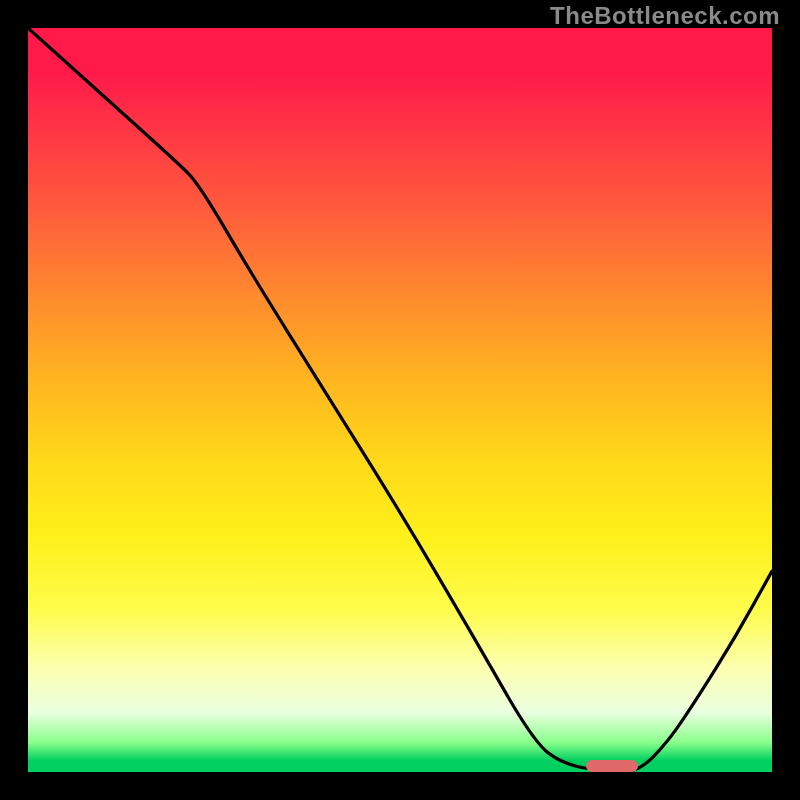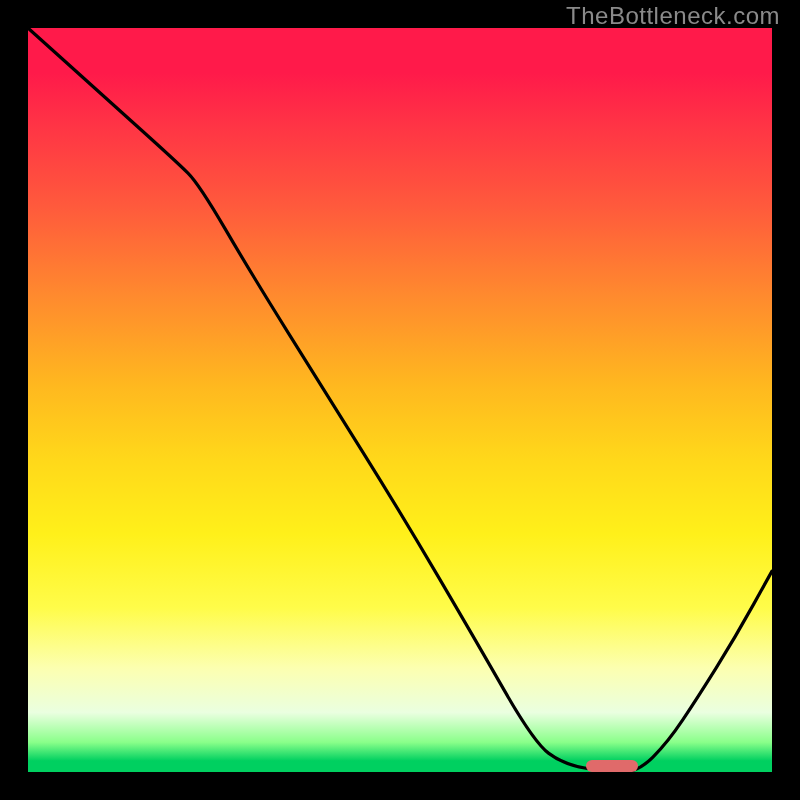--- a/index.html
+++ b/index.html
@@ -10,21 +10,21 @@
     height: 800px;
     background: #000;
   }
   .watermark {
     position: absolute;
     top: 2px;
     right: 20px;
     color: #8a8a8a;
     font-family: Arial, Helvetica, sans-serif;
     font-size: 24px;
-    font-weight: 400;
+    font-weight: 700;
     letter-spacing: 0.5px;
   }
   .plot-area {
     position: absolute;
     left: 28px;
     top: 28px;
     width: 744px;
     height: 744px;
   }
   .gradient-bg {

